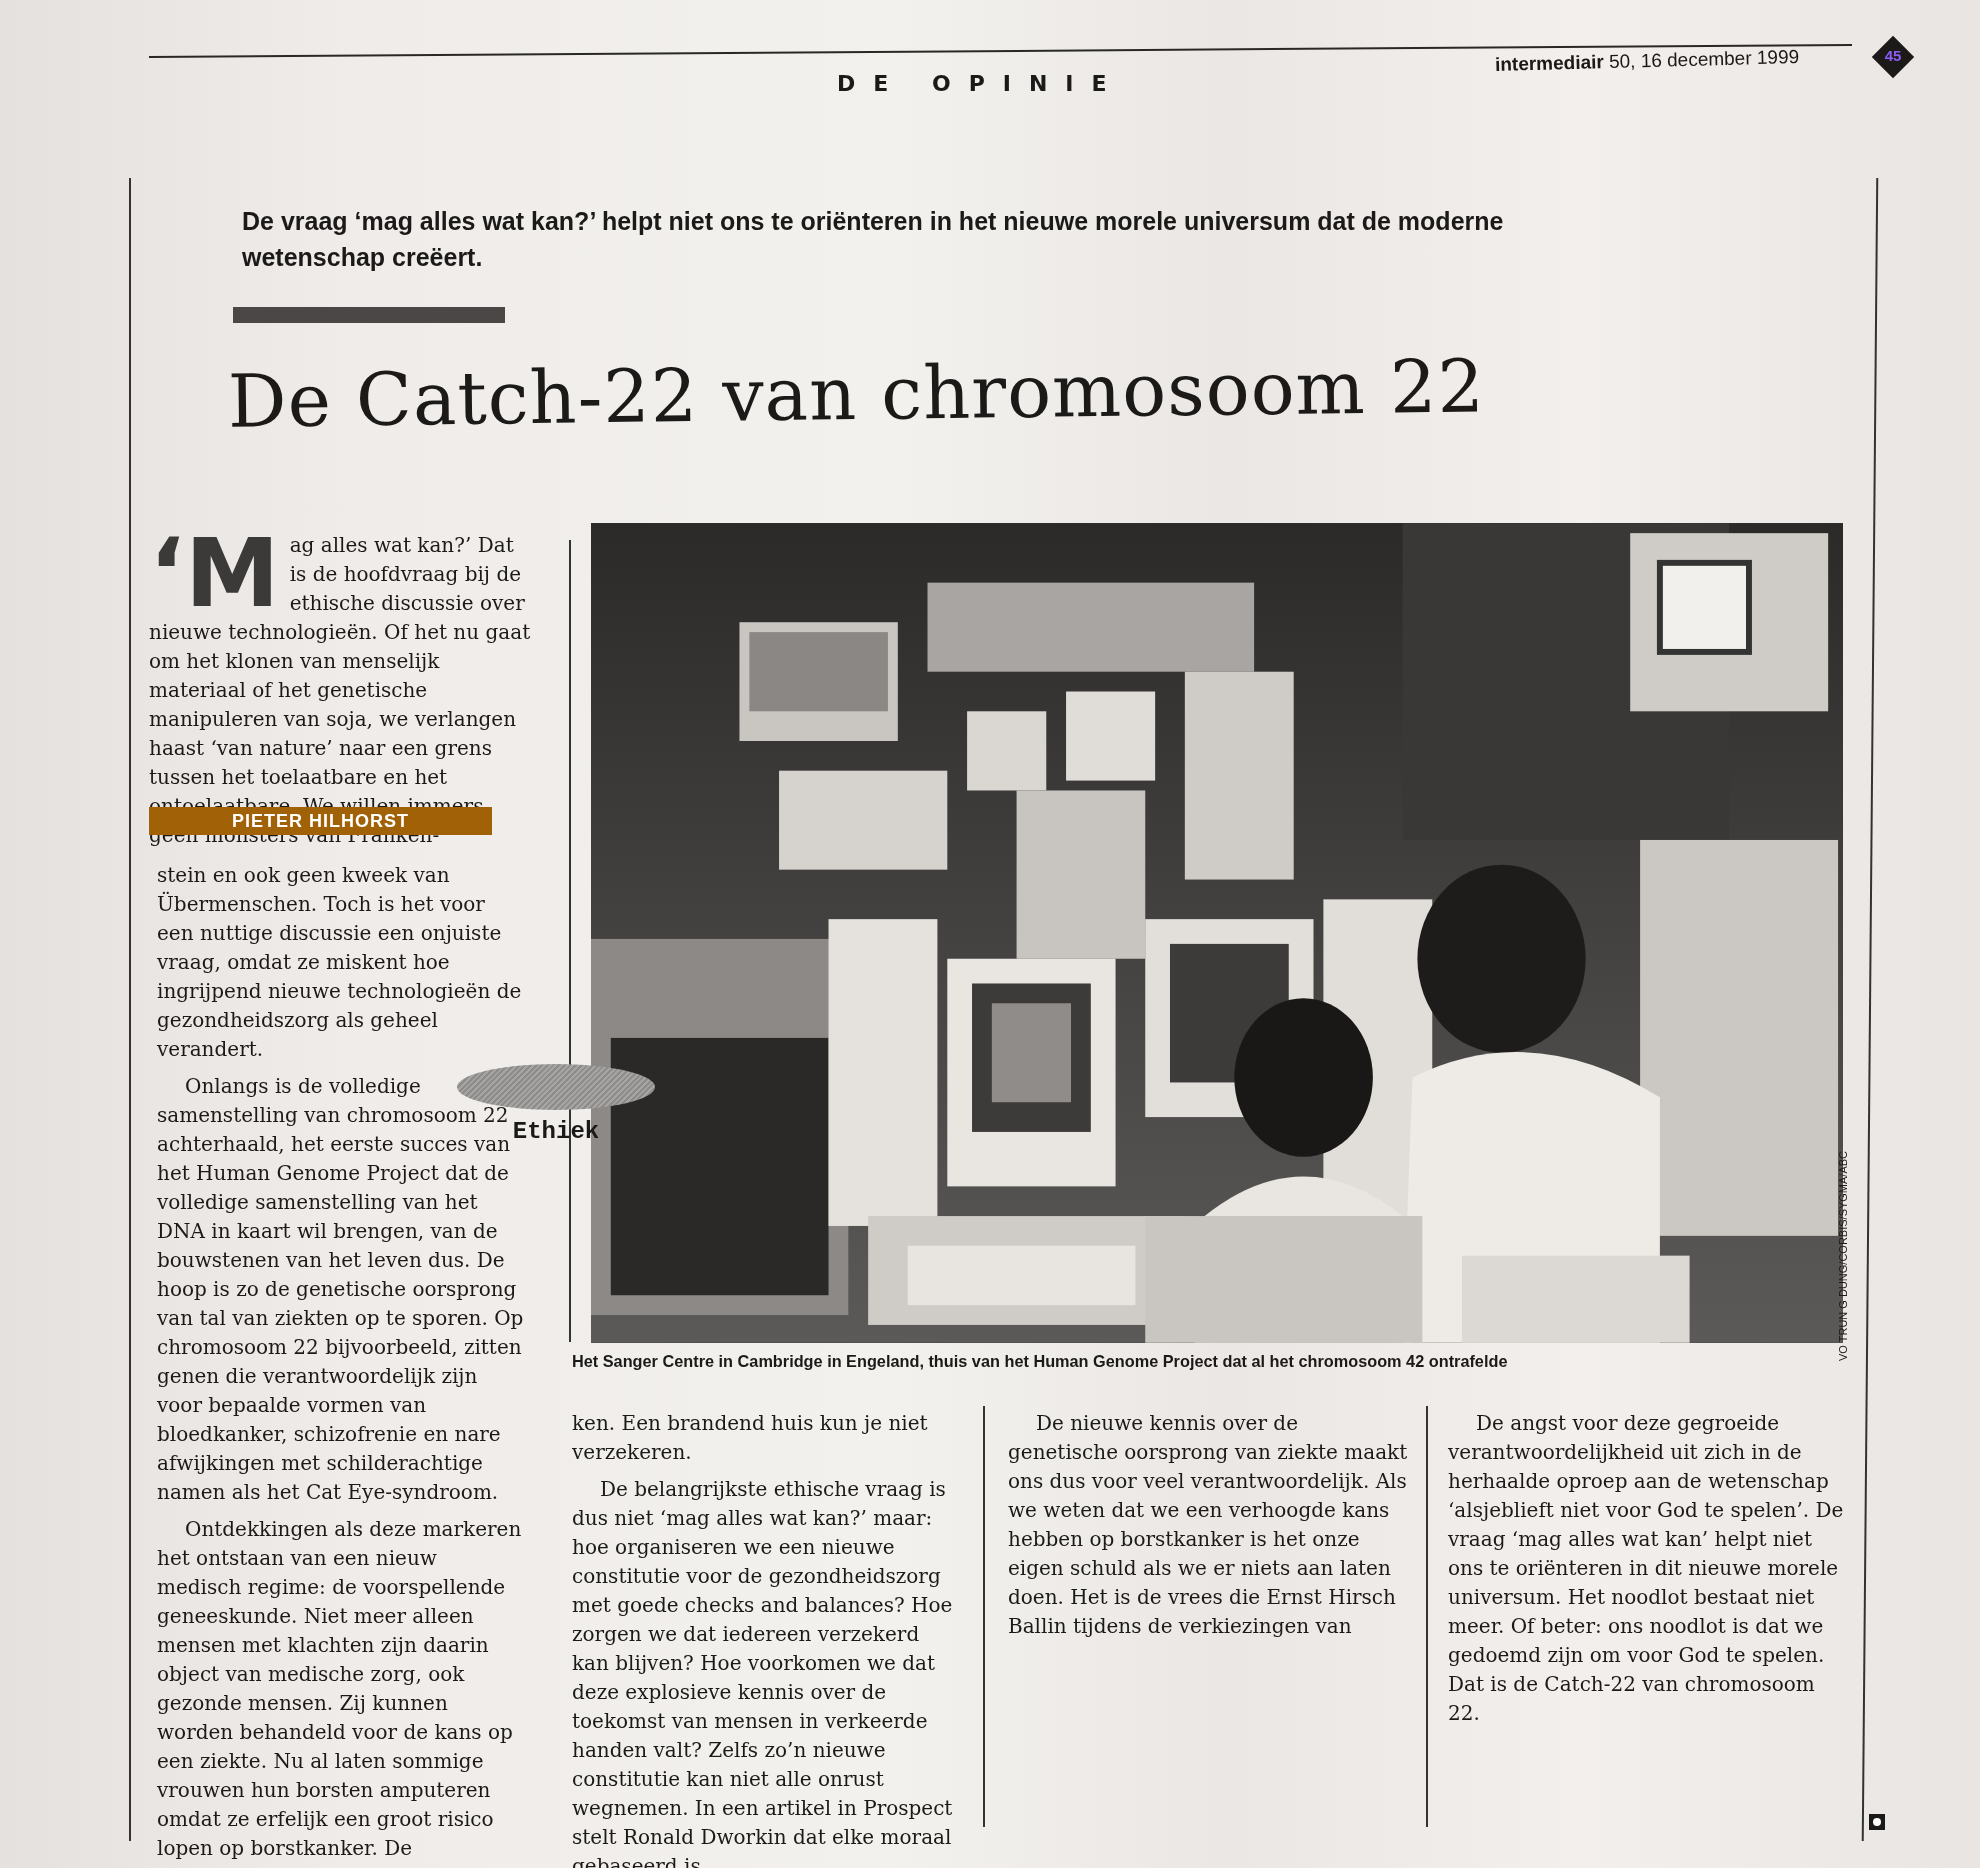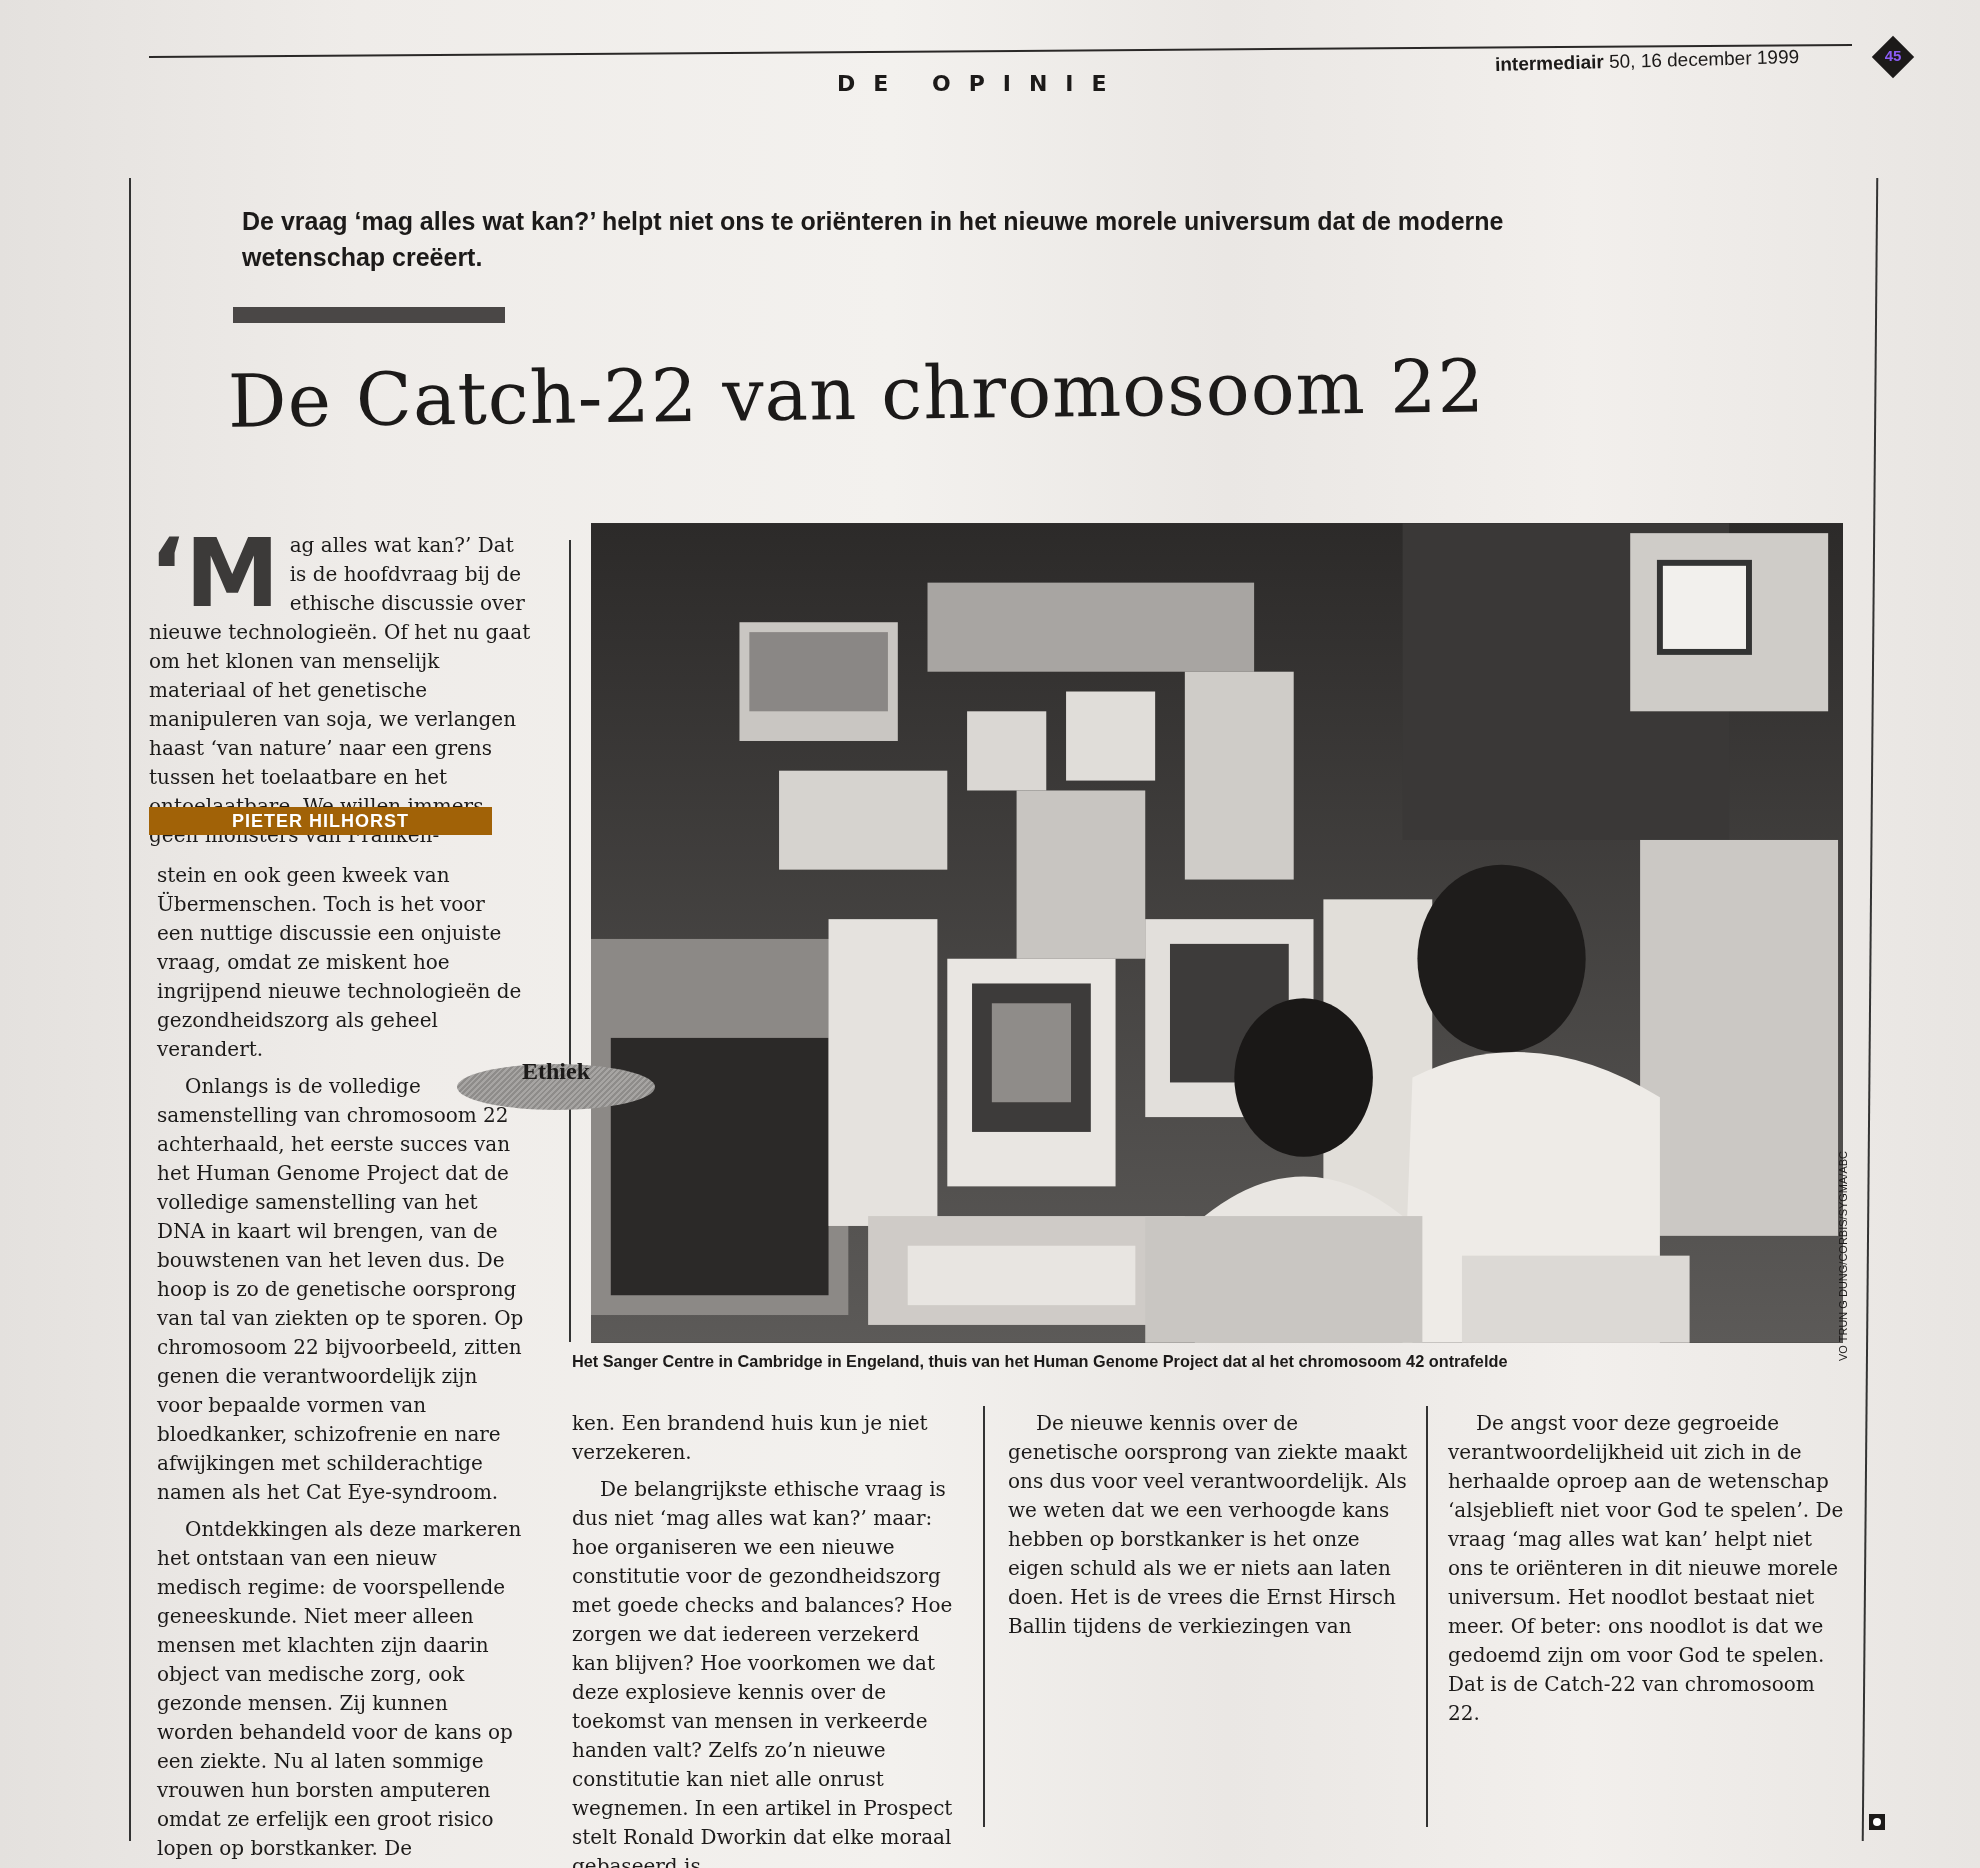--- a/index.html
+++ b/index.html
@@ -27,21 +27,21 @@
   .col-1a { left: 149px; top: 531px; width: 386px; }
   .dropcap { float: left; font-family: "DejaVu Sans", sans-serif; font-weight: bold; font-size: 95px; line-height: 81px; color: #3c3a39; margin: 2px 10px 0 0; }
   .byline { left: 149px; top: 807px; width: 343px; height: 28px; background: #a16207; color: #fff; font-family: "Liberation Sans", sans-serif; font-weight: bold; font-size: 18px; letter-spacing: 1px; text-align: center; line-height: 28px; }
   .col-1b { left: 149px; top: 853px; width: 386px; }
   .vrule { width: 2px; background: #333; }
   .photo { left: 591px; top: 523px; width: 1252px; height: 820px; overflow: hidden; background: #3a3836; }
   .credit { left: 1839px; top: 1153px; font-family: "Liberation Sans", sans-serif; font-size: 11px; transform: rotate(-90deg); transform-origin: left top; white-space: nowrap; width: 208px; }
   .credit-pos { left: 1837px; top: 1361px; }
   .caption { left: 572px; top: 1352px; font-family: "Liberation Sans", sans-serif; font-weight: bold; font-size: 16.3px; white-space: nowrap; }
   .tag { left: 457px; top: 1064px; width: 198px; height: 46px; border-radius: 50%; background: repeating-linear-gradient(135deg, #8e8c8a 0 2px, #a7a5a3 2px 4px); }
-  .tag-label { left: 457px; top: 1058px; width: 198px; text-align: center; font-family: Liberation Serif, serif; font-weight: bold; font-size: 24px; }
+  .tag-label { left: 457px; top: 1118px; width: 198px; text-align: center; font-family: Liberation Mono, monospace; font-weight: bold; font-size: 24px; }
   .col-2 { left: 564px; top: 1401px; width: 401px; }
   .col-3 { left: 1000px; top: 1401px; width: 416px; }
   .col-4 { left: 1440px; top: 1401px; width: 416px; }
   .endmark { left: 1869px; top: 1814px; width: 16px; height: 16px; background: #1c1a19; }
   .endmark i { position: absolute; left: 4px; top: 4px; width: 8px; height: 8px; background: #fff; border-radius: 50%; }
 </style>
 </head>
 <body>
 
 <div class="abs header-rule"></div>

